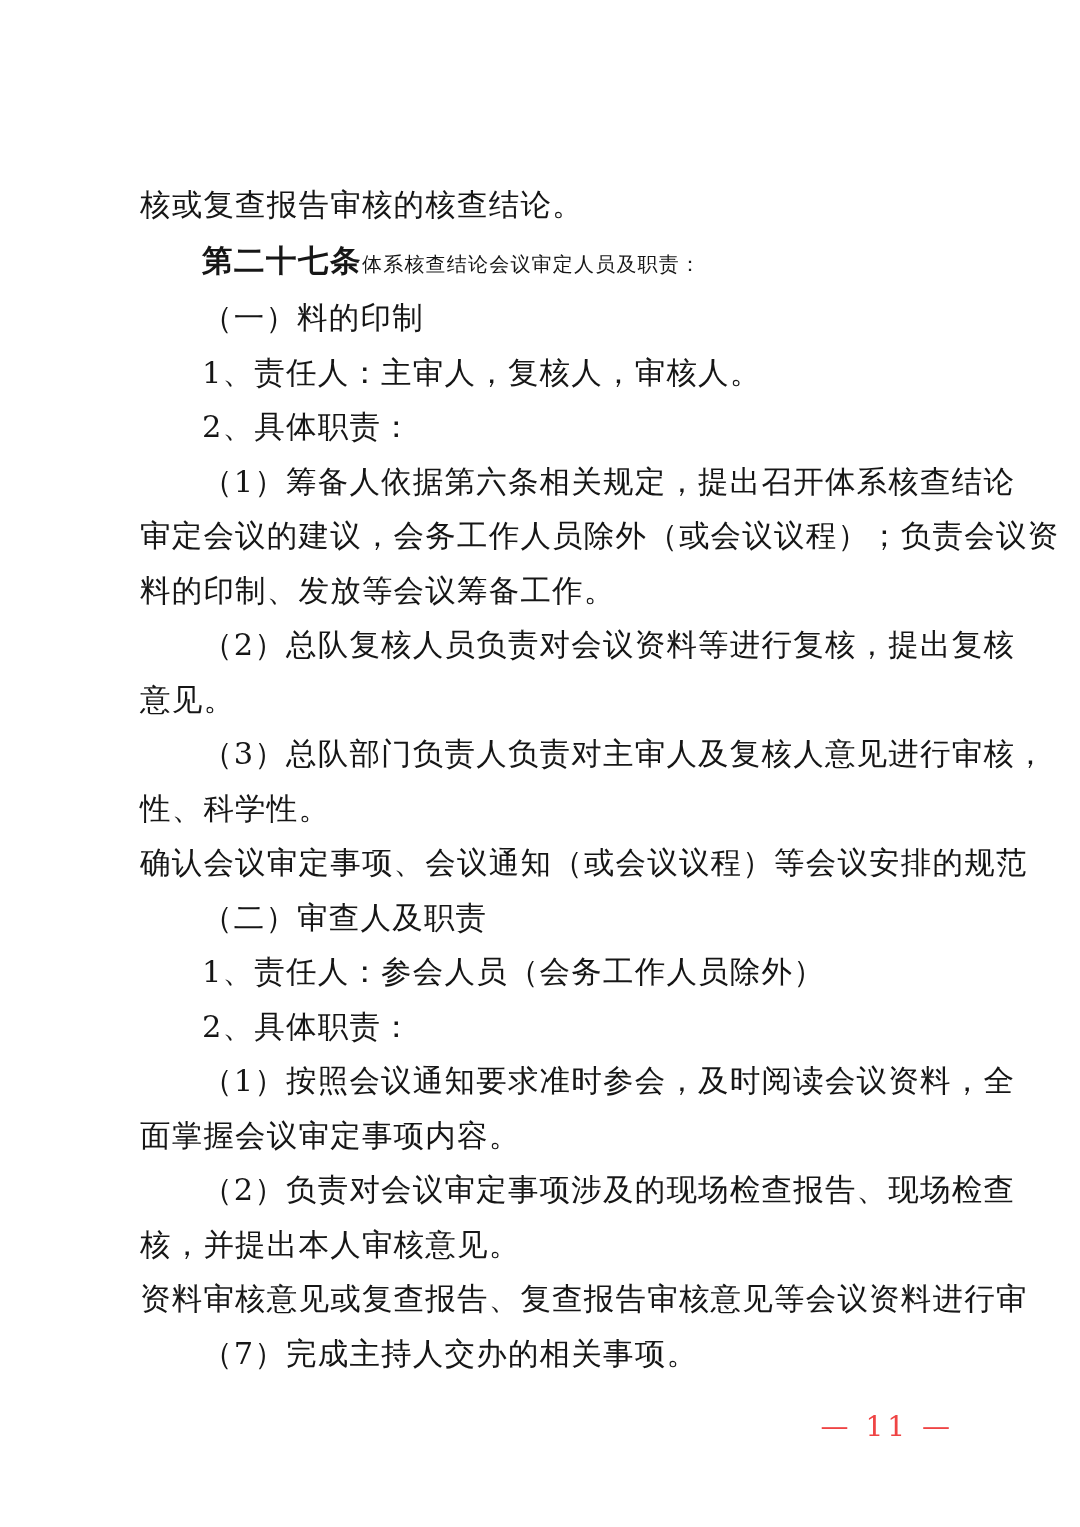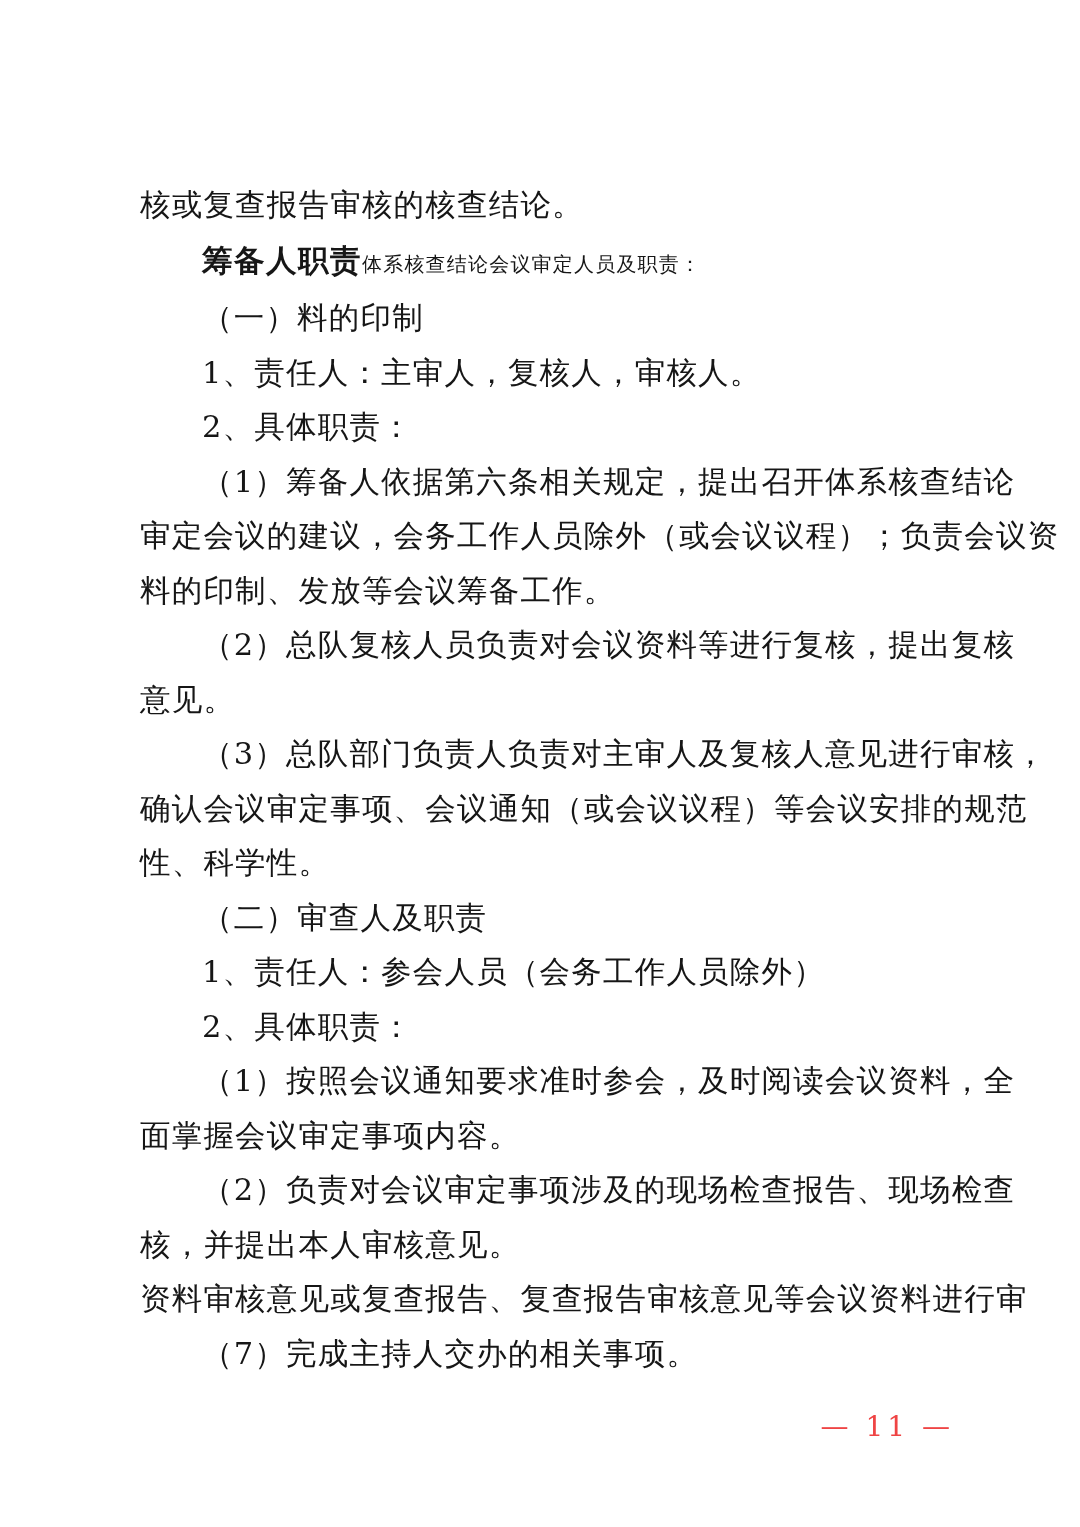--- a/index.html
+++ b/index.html
@@ -53,33 +53,33 @@
   }
 </style>
 </head>
 <body>
 
 <div class="page">
 
   <div class="content">
     <div class="line">核或复查报告审核的核查结论。</div>
 
-    <div class="line indent article-head"><span>筹备人职责</span><span class="article-body">体系核查结论会议审定人员及职责：</span></div>
+    <div class="line indent article-head"><span>第二十七条</span><span class="article-body">体系核查结论会议审定人员及职责：</span></div>
 
     <div class="line indent">（一）料的印制</div>
     <div class="line indent">1、责任人：主审人，复核人，审核人。</div>
     <div class="line indent">2、具体职责：</div>
     <div class="line indent">（1）筹备人依据第六条相关规定，提出召开体系核查结论</div>
     <div class="line">审定会议的建议，会务工作人员除外（或会议议程）；负责会议资</div>
     <div class="line">料的印制、发放等会议筹备工作。</div>
     <div class="line indent">（2）总队复核人员负责对会议资料等进行复核，提出复核</div>
     <div class="line">意见。</div>
     <div class="line indent">（3）总队部门负责人负责对主审人及复核人意见进行审核，</div>
+    <div class="line">性、科学性。</div>
     <div class="line">确认会议审定事项、会议通知（或会议议程）等会议安排的规范</div>
-    <div class="line">性、科学性。</div>
     <div class="line indent">（二）审查人及职责</div>
     <div class="line indent">1、责任人：参会人员（会务工作人员除外）</div>
     <div class="line indent">2、具体职责：</div>
     <div class="line indent">（1）按照会议通知要求准时参会，及时阅读会议资料，全</div>
     <div class="line">面掌握会议审定事项内容。</div>
     <div class="line indent">（2）负责对会议审定事项涉及的现场检查报告、现场检查</div>
     <div class="line">核，并提出本人审核意见。</div>
     <div class="line">资料审核意见或复查报告、复查报告审核意见等会议资料进行审</div>
     <div class="line indent">（7）完成主持人交办的相关事项。</div>
   </div>

